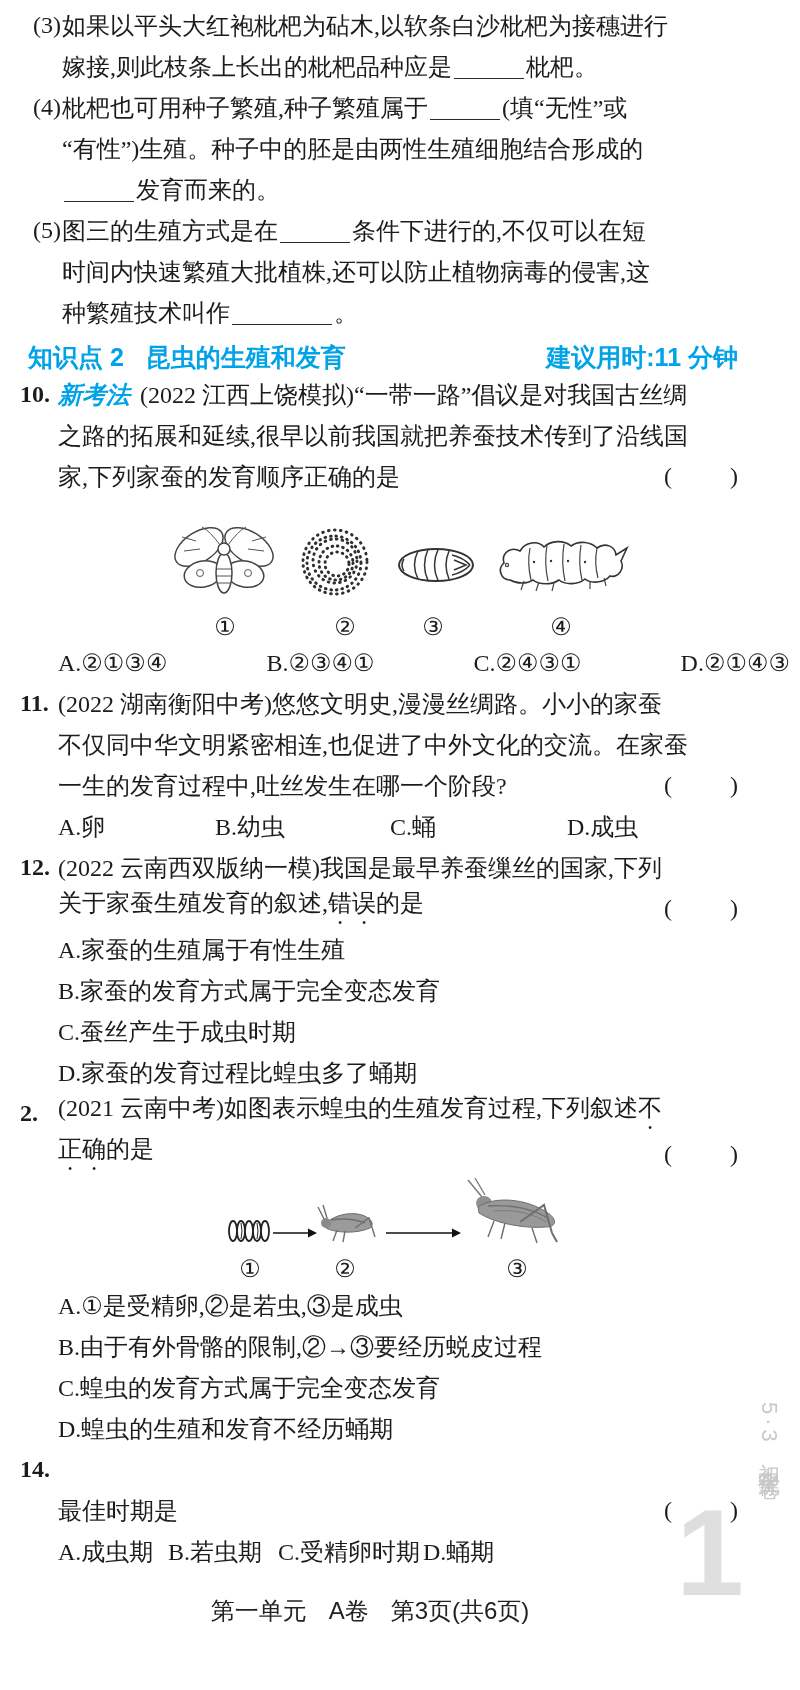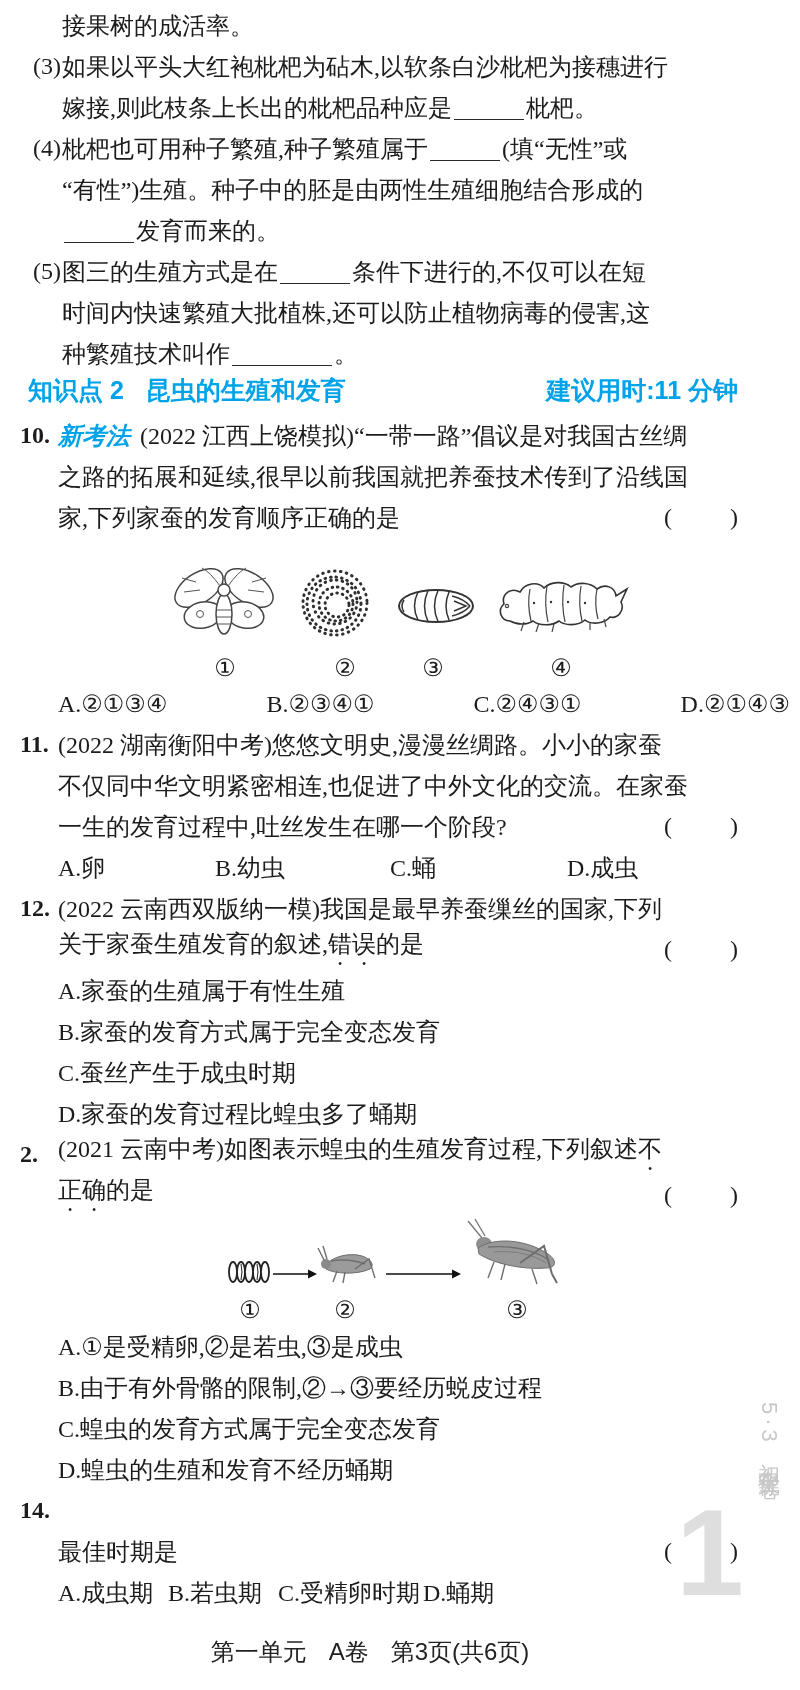--- a/index.html
+++ b/index.html
@@ -15,21 +15,21 @@
   .marker{display:inline-block;width:29px;}
   .qnum{display:inline-block;width:38px;font-weight:700;}
   .txt{display:inline;}
   .blank{display:inline-block;height:1.05em;border-bottom:1.6px solid #2a2a2a;
          vertical-align:-4px;margin:0 2px;}
   .w70{width:70px;} .w100{width:100px;}
   .bracket{display:inline-flex;justify-content:space-between;width:74px;margin-left:auto;}
   .emph{-webkit-text-emphasis:filled dot;-webkit-text-emphasis-position:under left;
         text-emphasis:filled dot;text-emphasis-position:under left;}
   
-  .kp-line{height:41px;display:flex;align-items:flex-start;padding-left:28px;padding-right:62px;
+  .kp-line{height:41px;display:flex;align-items:flex-end;padding-left:28px;padding-right:62px;
            font-family:"Liberation Sans","DejaVu Sans",sans-serif;font-weight:700;
            font-size:25px;color:#00a2e8;white-space:nowrap;}
   .kp-title{margin-left:22px;}
   .kp-time{margin-left:auto;}
   .tag{color:#00a2e8;font-style:italic;font-weight:600;margin-right:10px;}
   
   .fig{position:relative;width:800px;}
   .fig-silkworm{height:145px;}
   .fig-locust{height:110px;}
   .fig-item{position:absolute;}
@@ -60,23 +60,20 @@
 </head>
 <body>
 
 <div class="page">
 
   <div class="watermark">1</div>
   <div class="side-label">5·3初中全优卷</div>
 
   <div class="content">
 
-    <div class="line ind-cont">
-      <span class="txt">接果树的成活率。</span>
-    </div>
 
     <div class="line ind-sub">
       <span class="marker">(3)</span>
       <span class="txt">如果以平头大红袍枇杷为砧木,以软条白沙枇杷为接穗进行</span>
     </div>
     <div class="line ind-cont">
       <span class="txt">
         <span>嫁接,则此枝条上长出的枇杷品种应是</span><span class="blank w70"></span><span>枇杷。</span>
       </span>
     </div>

